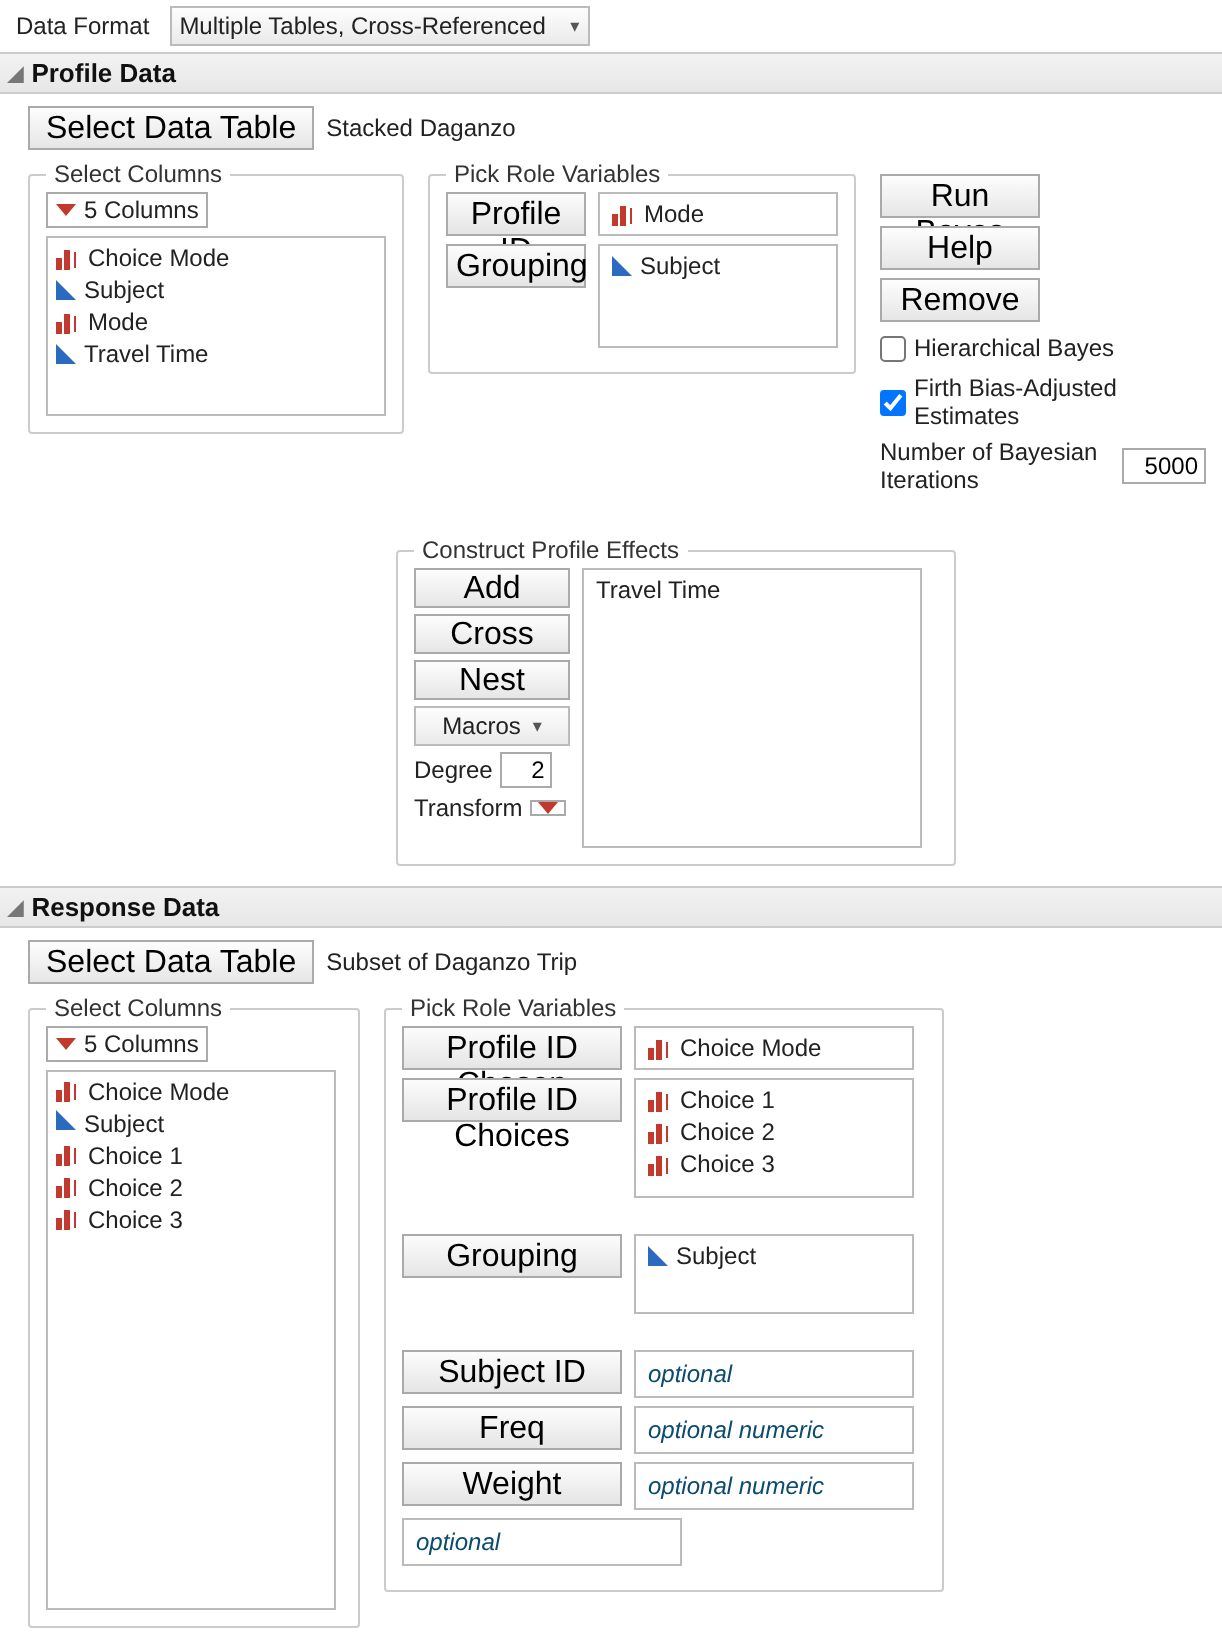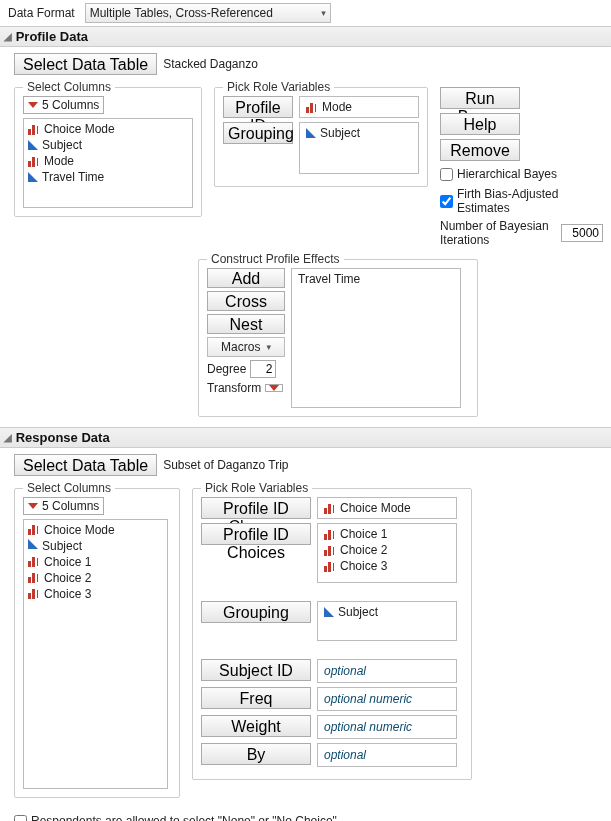--- a/index.html
+++ b/index.html
@@ -137,21 +137,21 @@
     height:270px;
     background:#fff;
     padding:2px 0;
   }
 </style>
 </head>
 <body>
 
 <div class="row" style="padding:3px 4px;">
   <span class="label">Data Format</span>
-  <div class="dropdown-fake" style="width:246px; justify-content:space-between;">
+  <div class="dropdown-fake" style="width:210px; justify-content:space-between;">
     <span>Multiple Tables, Cross-Referenced</span>
     <span class="chev">▾</span>
   </div>
 </div>
 
 <div class="section-header">
   <span class="disclosure">◢</span>
   <span>Profile Data</span>
 </div>
 
@@ -223,21 +223,21 @@
         <input type="checkbox" checked="" style="">
         <span>Firth Bias-Adjusted Estimates</span>
       </div>
       <div class="row">
         <span>Number of Bayesian Iterations</span>
         <input class="numbox" value="5000" style="">
       </div>
     </div>
   </div>
 
-  <div class="fieldset" style="width:280px; margin-left:184px; margin-top:12px;">
+  <div class="fieldset" style="width:280px; margin-left:184px; margin-top:28px;">
     <span class="legend">Construct Profile Effects</span>
     <div style="display:flex; gap:6px;">
       <div style="display:flex; flex-direction:column; gap:3px; width:78px;">
         <button class="btn small">Add</button>
         <button class="btn small">Cross</button>
         <button class="btn small">Nest</button>
         <div class="dropdown-fake" style="justify-content:center; cursor:pointer;">
           <span>Macros</span>
           <span class="chev">▾</span>
         </div>
@@ -356,21 +356,20 @@
             <div class="placeholder">optional numeric</div>
           </div>
       </div>
       <div class="role-row">
         <button class="role-btn">Weight</button>
         <div class="role-list" style="width:140px;">
             <div class="placeholder">optional numeric</div>
           </div>
       </div>
       <div class="role-row">
-        <button class="role-btn">By</button>
         <div class="role-list" style="width:140px;">
             <div class="placeholder">optional</div>
           </div>
       </div>
     </div>
   </div>
 </div>
 
 <div class="checkbox-row" style="padding:4px 14px 10px;">
   <input type="checkbox" style="">

